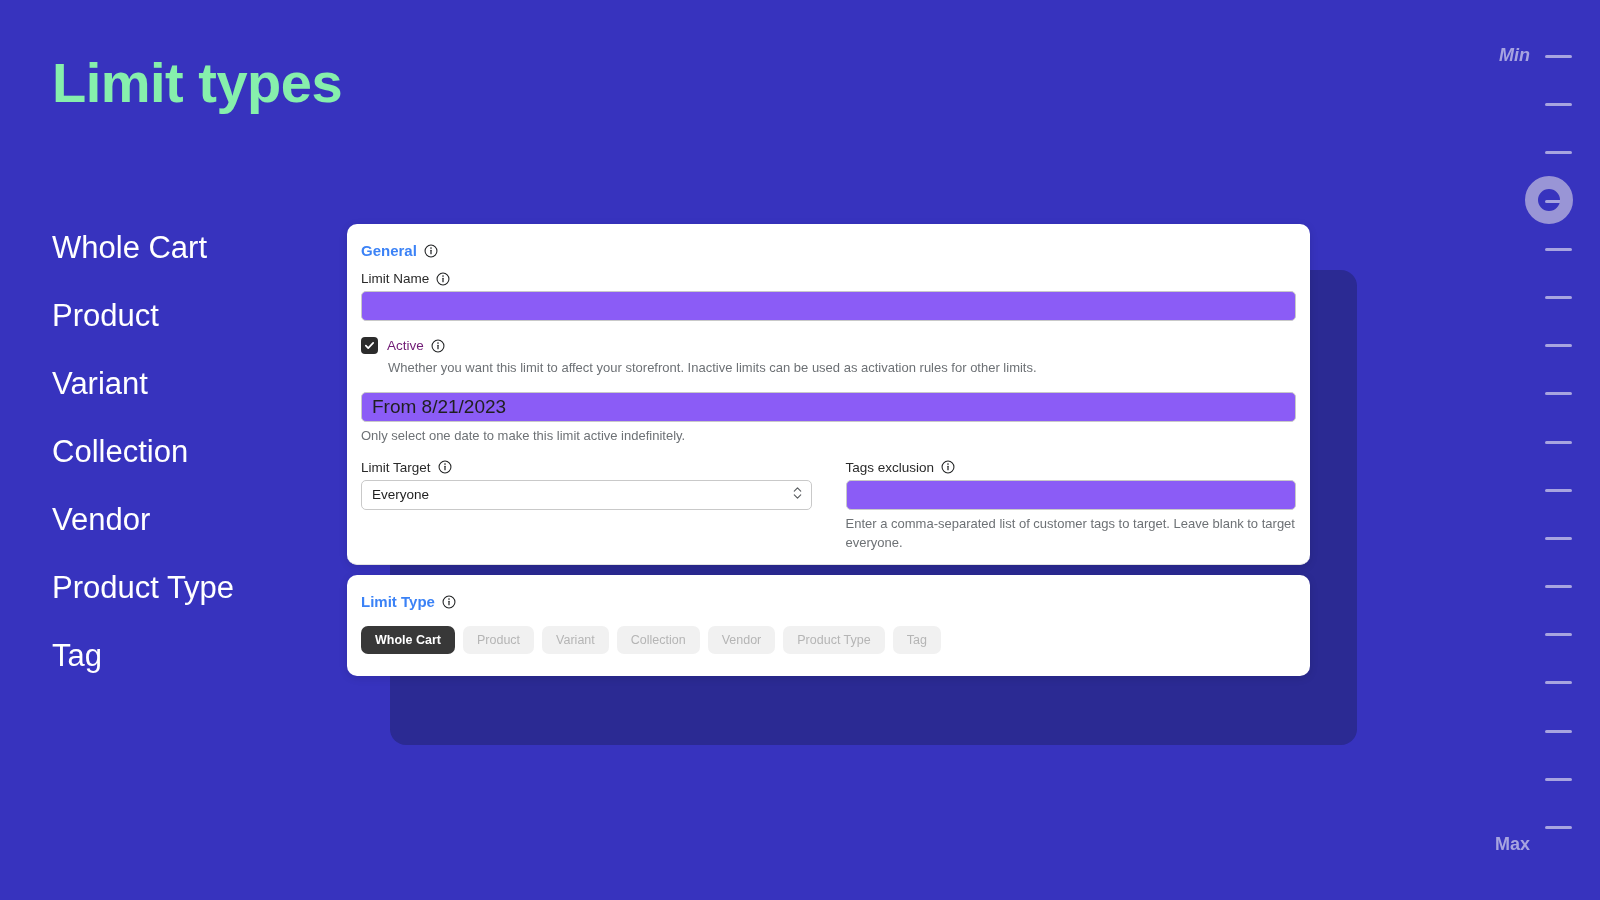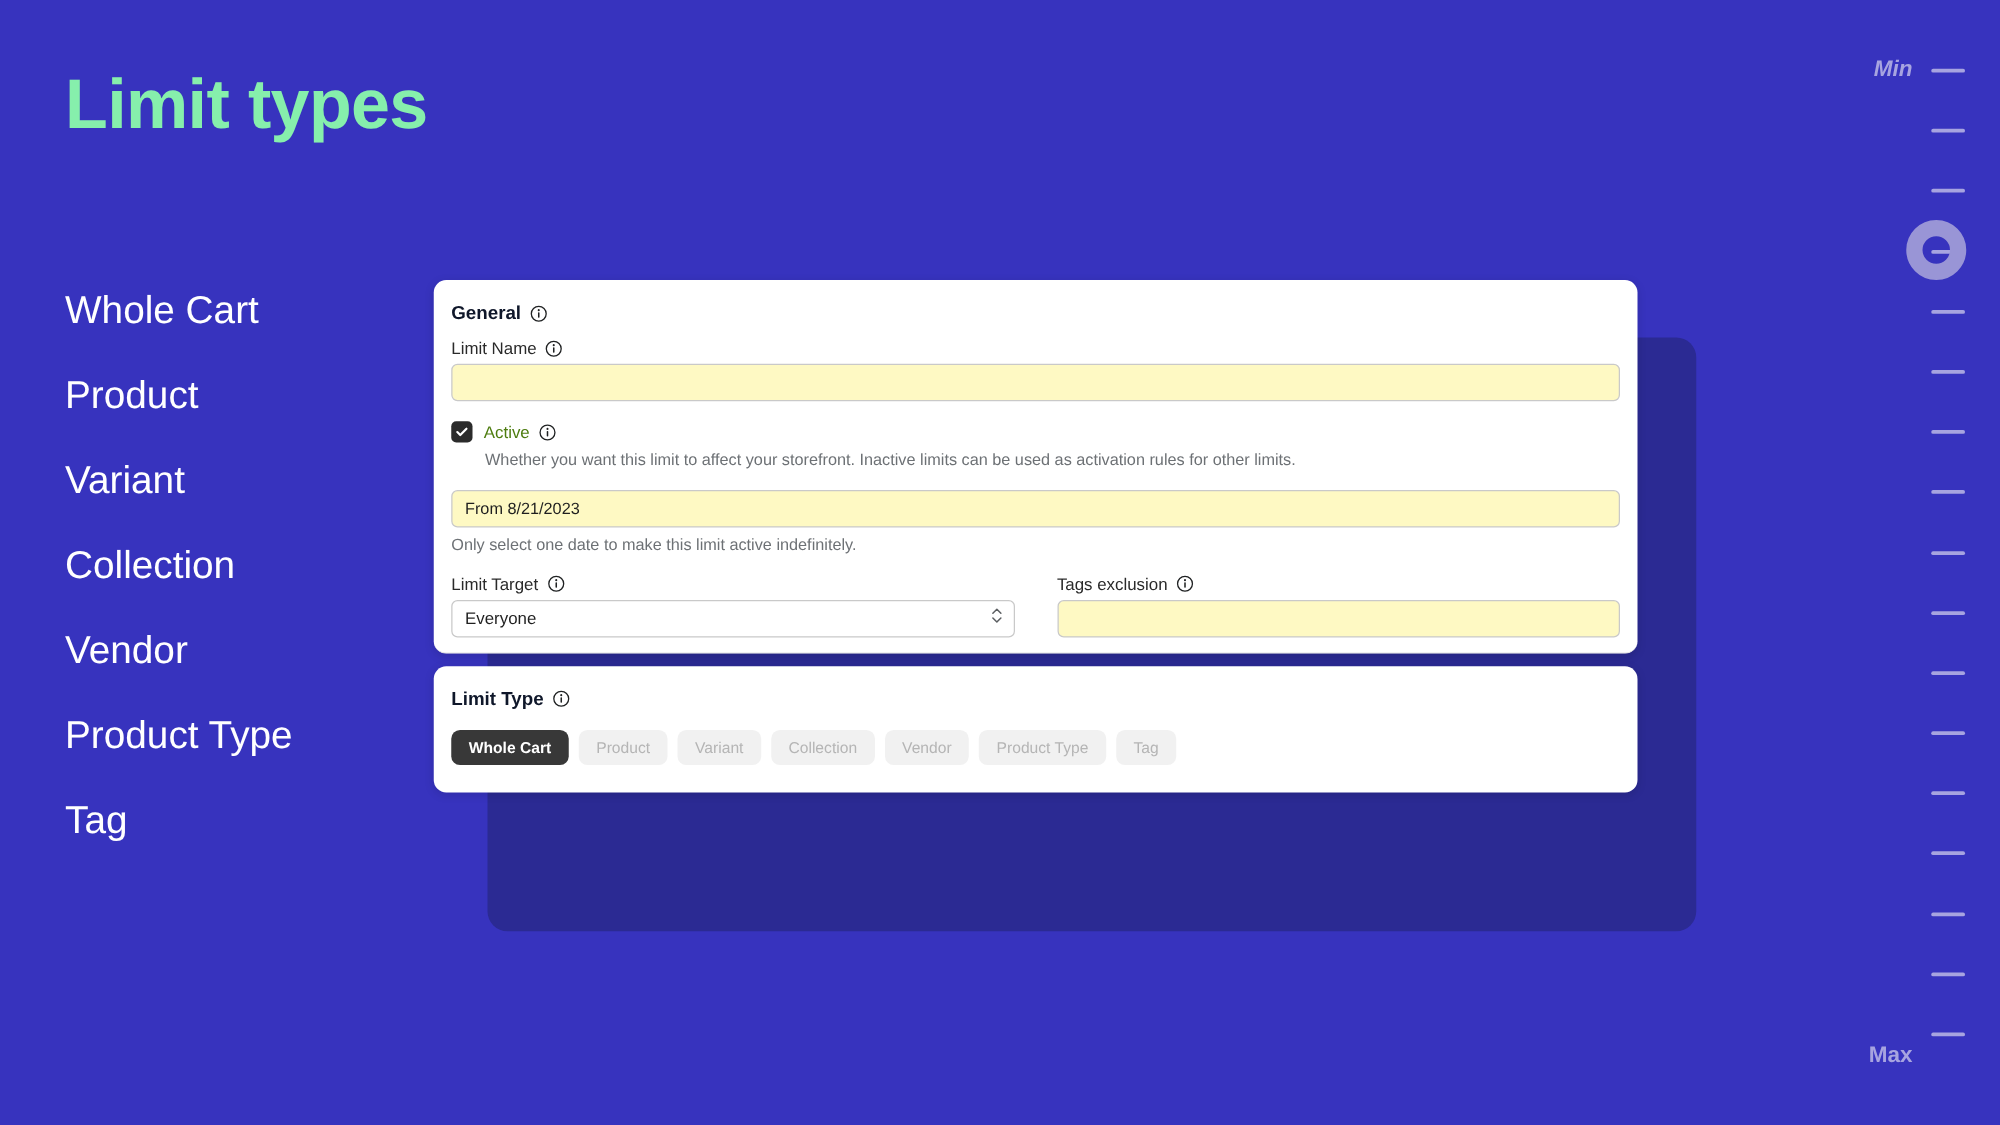--- a/index.html
+++ b/index.html
@@ -81,41 +81,41 @@
     margin-top: -2px;
   }
 
   
   .section-title {
     display: flex;
     align-items: center;
     gap: 7px;
     font-size: 15px;
     font-weight: 700;
-    color: #0f172a;
+    color: #3b82f6;
     margin-bottom: 12px;
   }
   .field-label {
     display: flex;
     align-items: center;
     gap: 7px;
     font-size: 13.5px;
     font-weight: 400;
     color: #2a2a2a;
     margin-bottom: 5px;
   }
   .text-input {
     display: block;
     width: 100%;
     height: 30px;
     border: 1px solid #c9c9c9;
     border-radius: 5px;
-    background: #fef9c3;
+    background: #8b5cf6;
     font-family: "Liberation Sans", sans-serif;
-    font-size: 13px;
+    font-size: 19px;
     color: #1f1f1f;
     padding: 0 10px;
     outline: none;
   }
   .text-input::placeholder { color: #9a9a9a; }
 
   .help-text {
     font-size: 13px;
     color: #6d7175;
     line-height: 1.45;
@@ -136,21 +136,21 @@
     background: #2b2b2b;
     display: flex;
     align-items: center;
     justify-content: center;
     flex: 0 0 auto;
     cursor: pointer;
   }
   .checkbox svg { display: block; }
   .checkbox-label {
     font-size: 13.5px;
-    color: #4d7c0f;
+    color: #701a75;
     display: flex;
     align-items: center;
     gap: 7px;
   }
 
   .field-block { margin-top: 14px; }
 
   .two-col {
     display: flex;
     gap: 0;
@@ -347,20 +347,21 @@
           <span>Tags exclusion</span>
           <span class="info-icon">
             <svg width="14" height="14" viewBox="0 0 16 16">
               <circle cx="8" cy="8" r="6.8" fill="none" stroke="#202223" stroke-width="1.2"></circle>
               <circle cx="8" cy="4.7" r="0.95" fill="#202223"></circle>
               <rect x="7.3" y="6.6" width="1.4" height="5" rx="0.6" fill="#202223"></rect>
             </svg>
           </span>
         </label>
         <input class="text-input" type="text" value="" style="">
+        <div class="help-text">Enter a comma-separated list of customer tags to target. Leave blank to target everyone.</div>
       </div>
 
     </div>
   </section>
 
   <div class="card-gap"></div>
 
   <section class="card card-limittype">
     <div class="section-title">
       <span>Limit Type</span>

